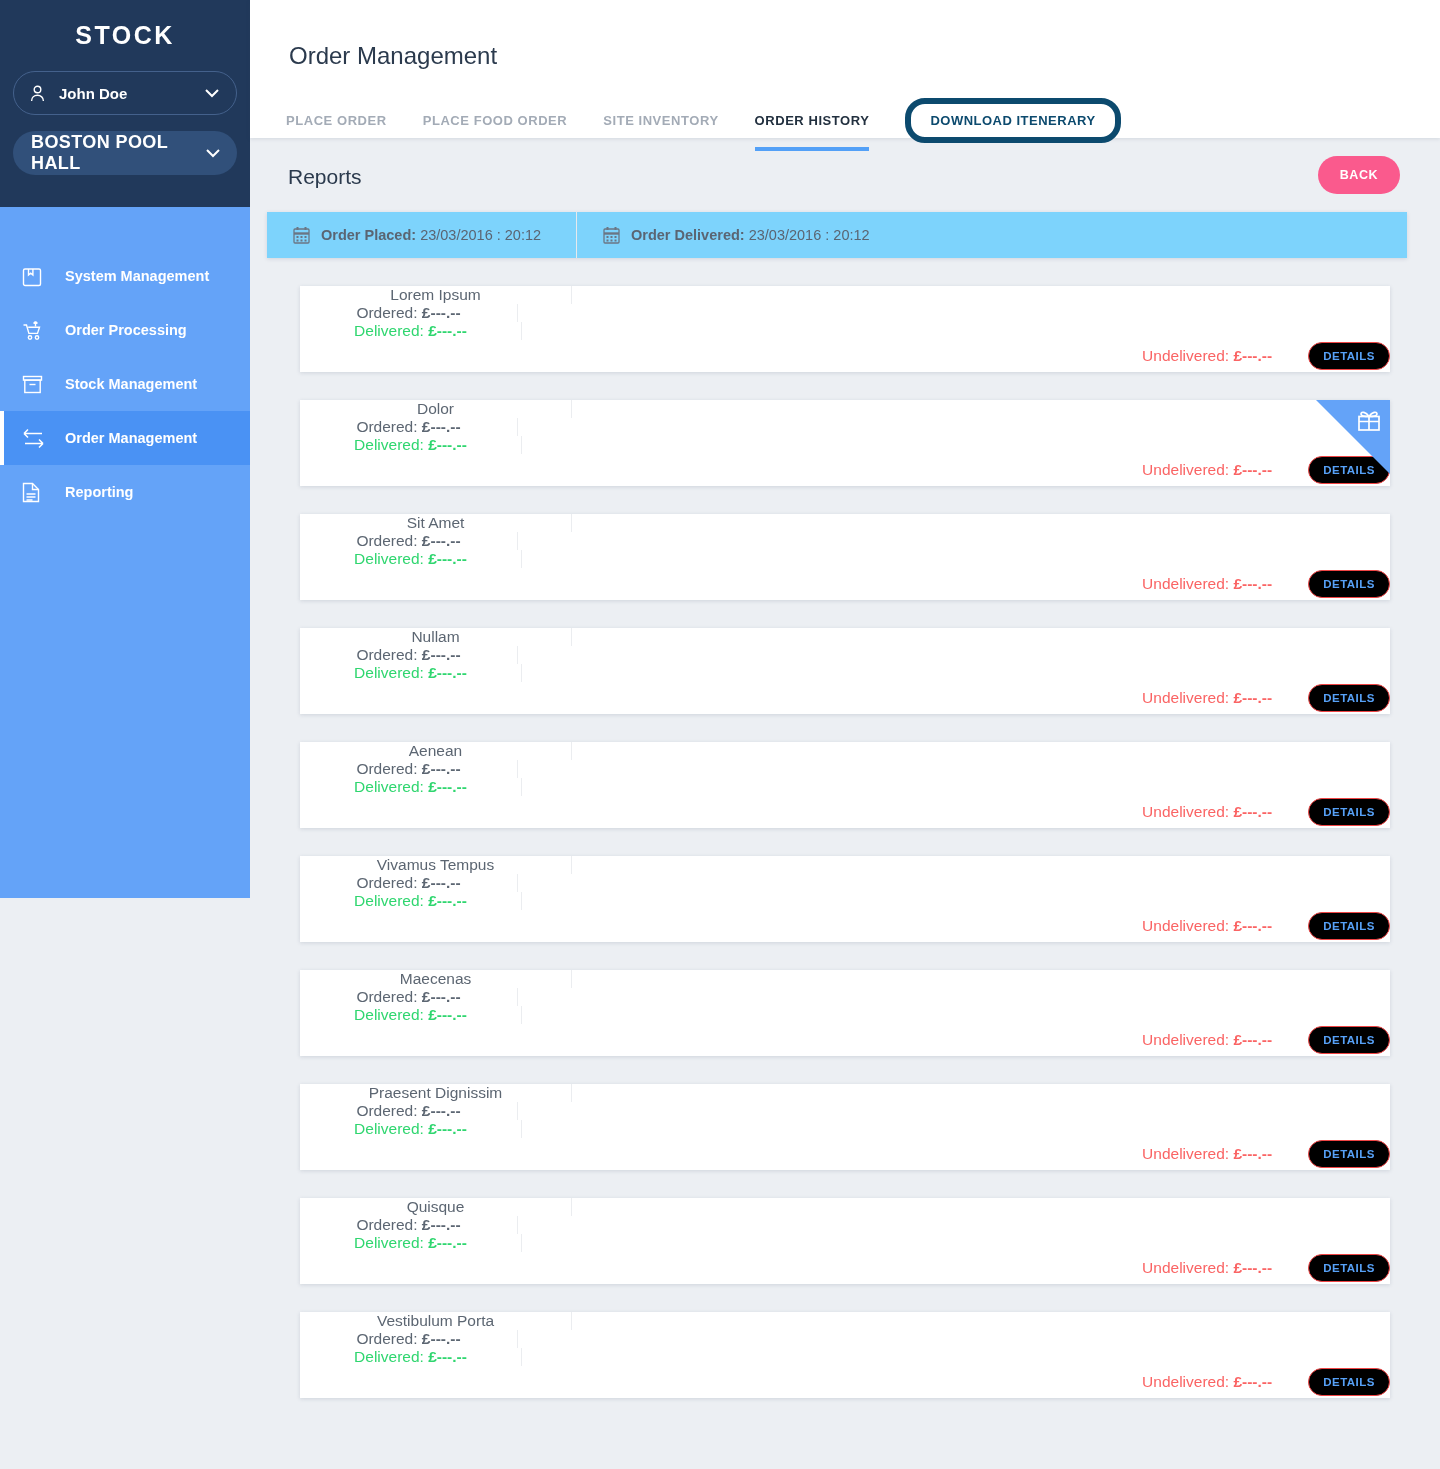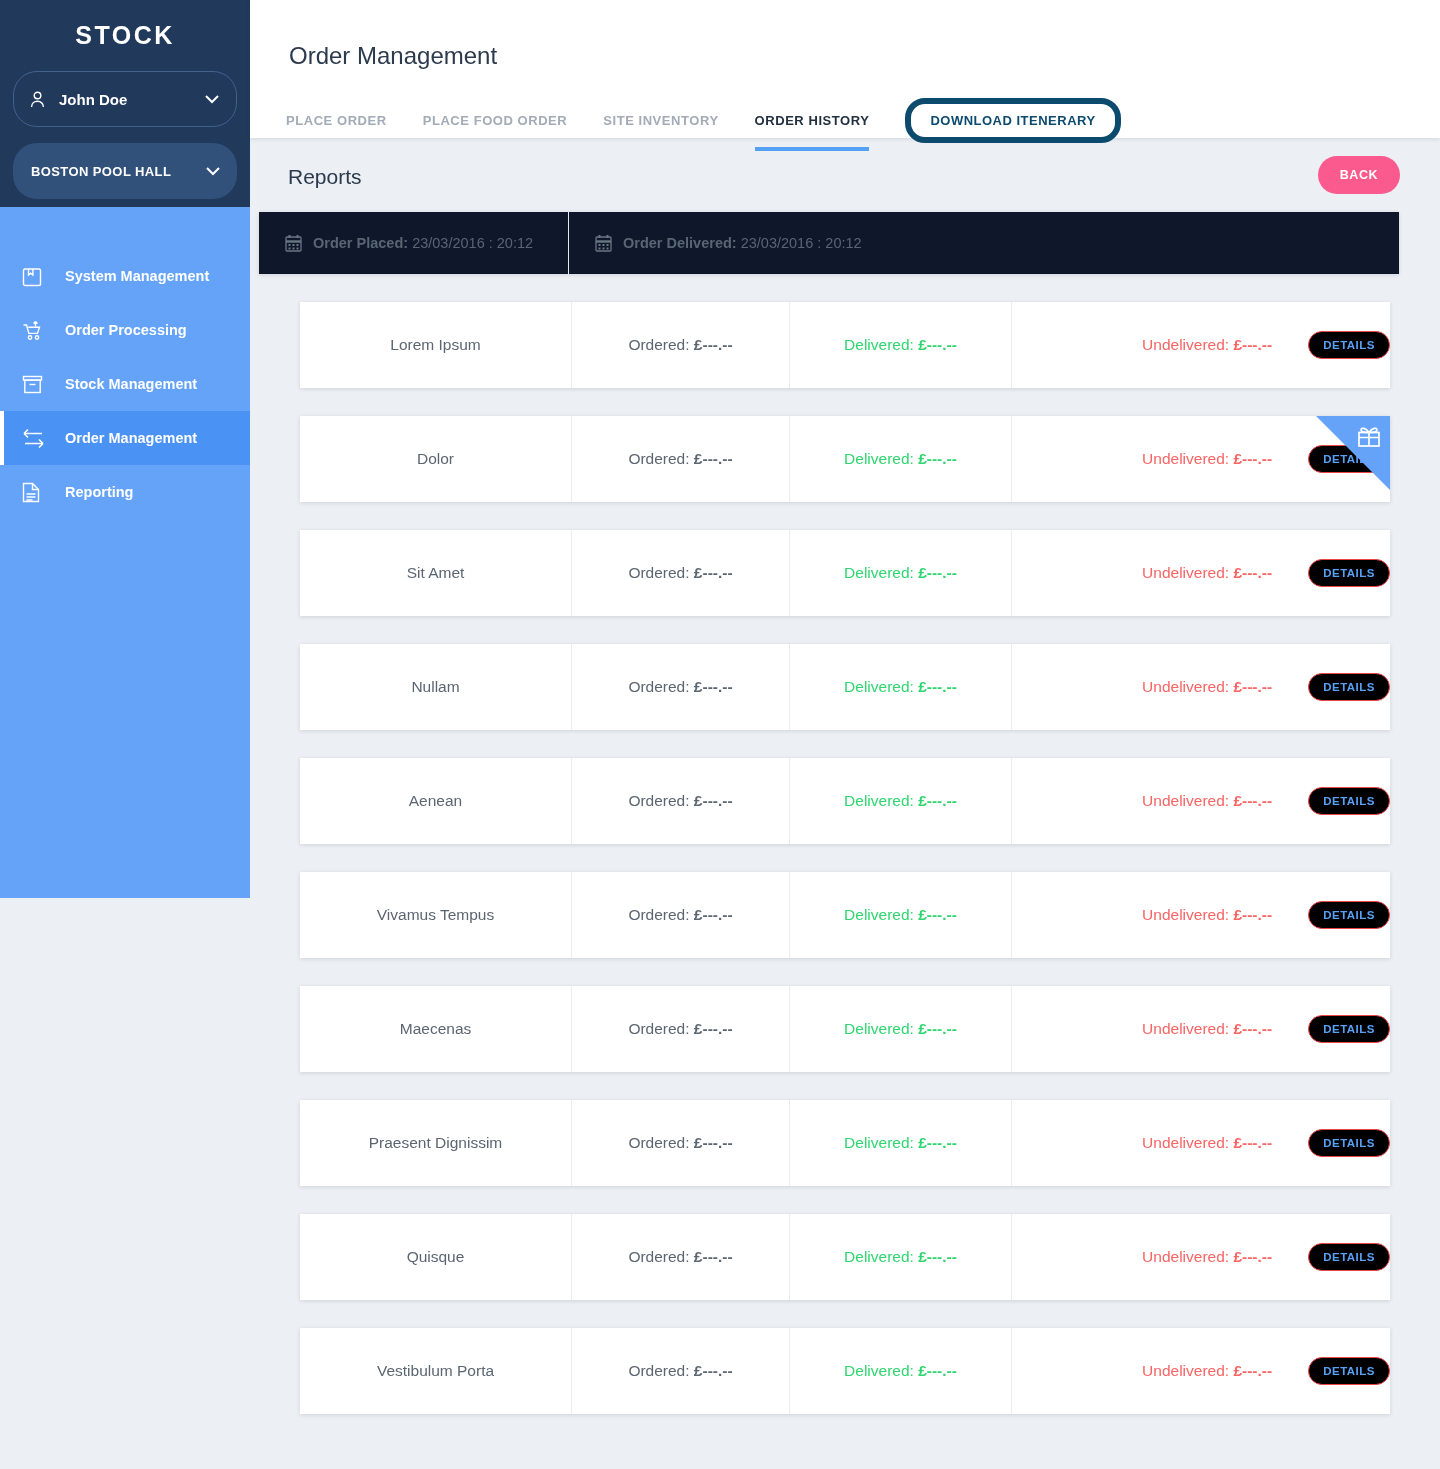--- a/index.html
+++ b/index.html
@@ -24,40 +24,40 @@
   }
   #brand {
     text-align: center;
     color: #ffffff;
     font-size: 25px;
     font-weight: bold;
     letter-spacing: 2.5px;
     padding-top: 21px;
   }
   .pill {
-    height: 56px;
+    height: 44px;
     border-radius: 24px;
     display: flex;
     align-items: center;
     padding: 0 16px;
     color: #ffffff;
     cursor: pointer;
   }
   #user-pill {
     margin-top: 21px;
     border: 1px solid #4c6established;
     border: 1px solid #44618c;
   }
   #site-pill {
     margin-top: 16px;
     background: #31507a;
   }
   .pill-icon { width: 20px; display: flex; align-items: center; }
   .pill-label { flex: 1; font-size: 15px; font-weight: bold; padding-left: 9px; }
-  #site-pill .pill-label { font-size: 13px; letter-spacing: .4px; padding-left: 2px; }
+  #site-pill .pill-label { font-size: 18px; letter-spacing: .4px; padding-left: 2px; }
   .chev { width: 16px; display: flex; align-items: center; justify-content: center; }
 
   .nav-item {
     height: 54px;
     display: flex;
     align-items: center;
     padding-left: 22px;
     color: #ffffff;
     cursor: pointer;
   }
@@ -114,40 +114,41 @@
   #back-btn {
     position: absolute; right: 40px; top: 34px;
     width: 82px; height: 38px; border-radius: 19px;
     background: #fa5a8d; color: #ffffff;
     font-size: 12.5px; font-weight: bold; letter-spacing: .6px;
     display: flex; align-items: center; justify-content: center;
     cursor: pointer; border: none;
   }
 
   #date-bar {
-    margin-left: 9px; width: 1140px; height: 62px;
-    background: #0f172a; display: flex;
+    margin-left: 17px; width: 1140px; height: 46px;
+    background: #7dd3fc; display: flex;
     box-shadow: 0 1px 4px rgba(40,60,90,.14);
   }
   .date-cell {
     display: flex; align-items: center; padding-left: 26px;
   }
   .date-cell:first-child { width: 310px; border-right: 1px solid #e6e9ed; }
   .date-cell:last-child { flex: 1; }
   .date-icon { margin-right: 11px; display: flex; align-items: center; }
   .date-text { font-size: 14.5px; color: #5a6573; }
   .date-text b { font-weight: bold; }
 
   #rows { margin-top: 28px; padding-left: 50px; }
   .row {
     position: relative;
     width: 1090px; height: 86px;
     background: #ffffff; display: flex;
     margin-bottom: 28px;
     box-shadow: 0 1px 4px rgba(40,60,90,.15);
+    flex-direction: column;
   }
   .cell {
     display: flex; align-items: center; justify-content: center;
     font-size: 15.5px;
   }
   .c-name  { width: 272px; border-right: 1px solid #ebedf0; color: #5c6672; }
   .c-ord   { width: 218px; border-right: 1px solid #ebedf0; color: #5c6672; }
   .c-del   { width: 222px; border-right: 1px solid #ebedf0; color: #2fd66f; }
   .c-und   { flex: 1; color: #fa6464; justify-content: flex-end; padding-left: 46px; }
   .cell b { font-weight: bold; }

